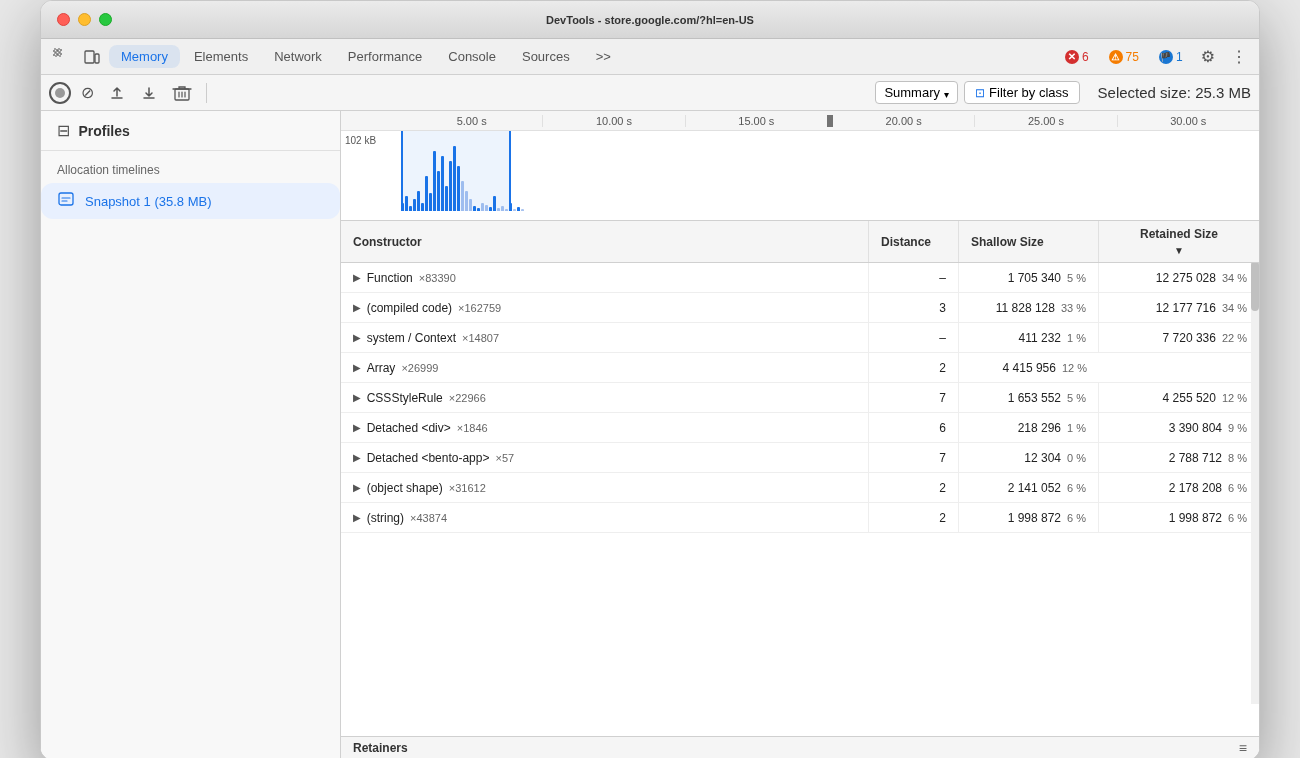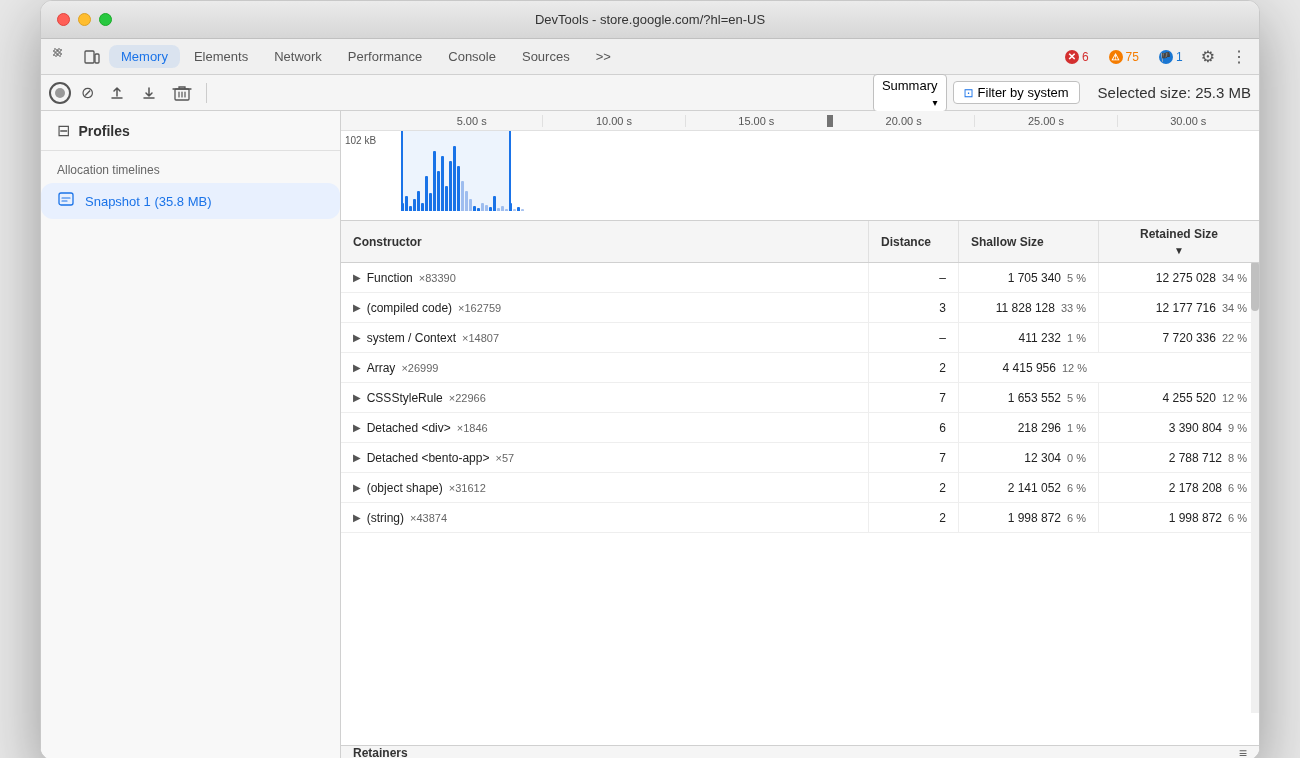--- a/index.html
+++ b/index.html
@@ -40,22 +40,22 @@
       border-radius: 50%;
       cursor: pointer;
     }
     .traffic-light.close { background: #ff5f57; border: 1px solid #e0443e; }
     .traffic-light.minimize { background: #ffbd2e; border: 1px solid #dea123; }
     .traffic-light.maximize { background: #28c840; border: 1px solid #1aab29; }
     .title-bar-title {
       position: absolute;
       left: 50%;
       transform: translateX(-50%);
-      font-size: 13px;
-      font-weight: 400;
+      font-size: 11px;
+      font-weight: 700;
       color: #333;
     }
     .toolbar {
       background: #f0f0f0;
       border-bottom: 1px solid #d0d0d0;
       display: flex;
       align-items: center;
       height: 36px;
       padding: 0 8px;
       gap: 4px;
@@ -141,21 +141,20 @@
       display: flex;
       align-items: flex-end;
       gap: 4px;
       padding: 3px 8px;
       background: white;
       border: 1px solid #c0c0c0;
       border-radius: 4px;
       cursor: pointer;
       font-size: 13px;
       margin-left: auto;
-      flex-direction: column;
     }
     .filter-btn {
       display: flex;
       align-items: center;
       gap: 4px;
       padding: 3px 10px;
       background: white;
       border: 1px solid #c0c0c0;
       border-radius: 4px;
       cursor: pointer;
@@ -268,21 +267,21 @@
       cursor: pointer;
     }
     .constructor-name { font-weight: 400; }
     .count-label { color: #666; font-size: 11px; margin-left: 6px; }
     .percent {
       color: #666;
       margin-left: 6px;
       font-size: 11px;
     }
     .retainers-bar {
-      height: 14px;
+      height: 23px;
       border-top: 1px solid #d0d0d0;
       background: #f5f5f5;
       display: flex;
       align-items: center;
       padding: 0 12px;
       justify-content: space-between;
     }
     .retainers-label {
       font-size: 12px;
       font-weight: 600;
@@ -380,21 +379,21 @@
 
     <div class="divider-v"></div>
 
     <button class="summary-dropdown">
       <span>Summary</span>
       <span class="chevron-down">▾</span>
     </button>
 
     <button class="filter-btn">
       <span class="filter-icon">⊡</span>
-      <span>Filter by system</span>
+      <span>Filter by class</span>
     </button>
 
     <span class="selected-size">Selected size: 25.3 MB</span>
   </div>
 
   <div class="main-content">
 
     <div class="sidebar">
       <div class="sidebar-header">
         <span style="font-size:16px;color:#555;">⊟</span>

